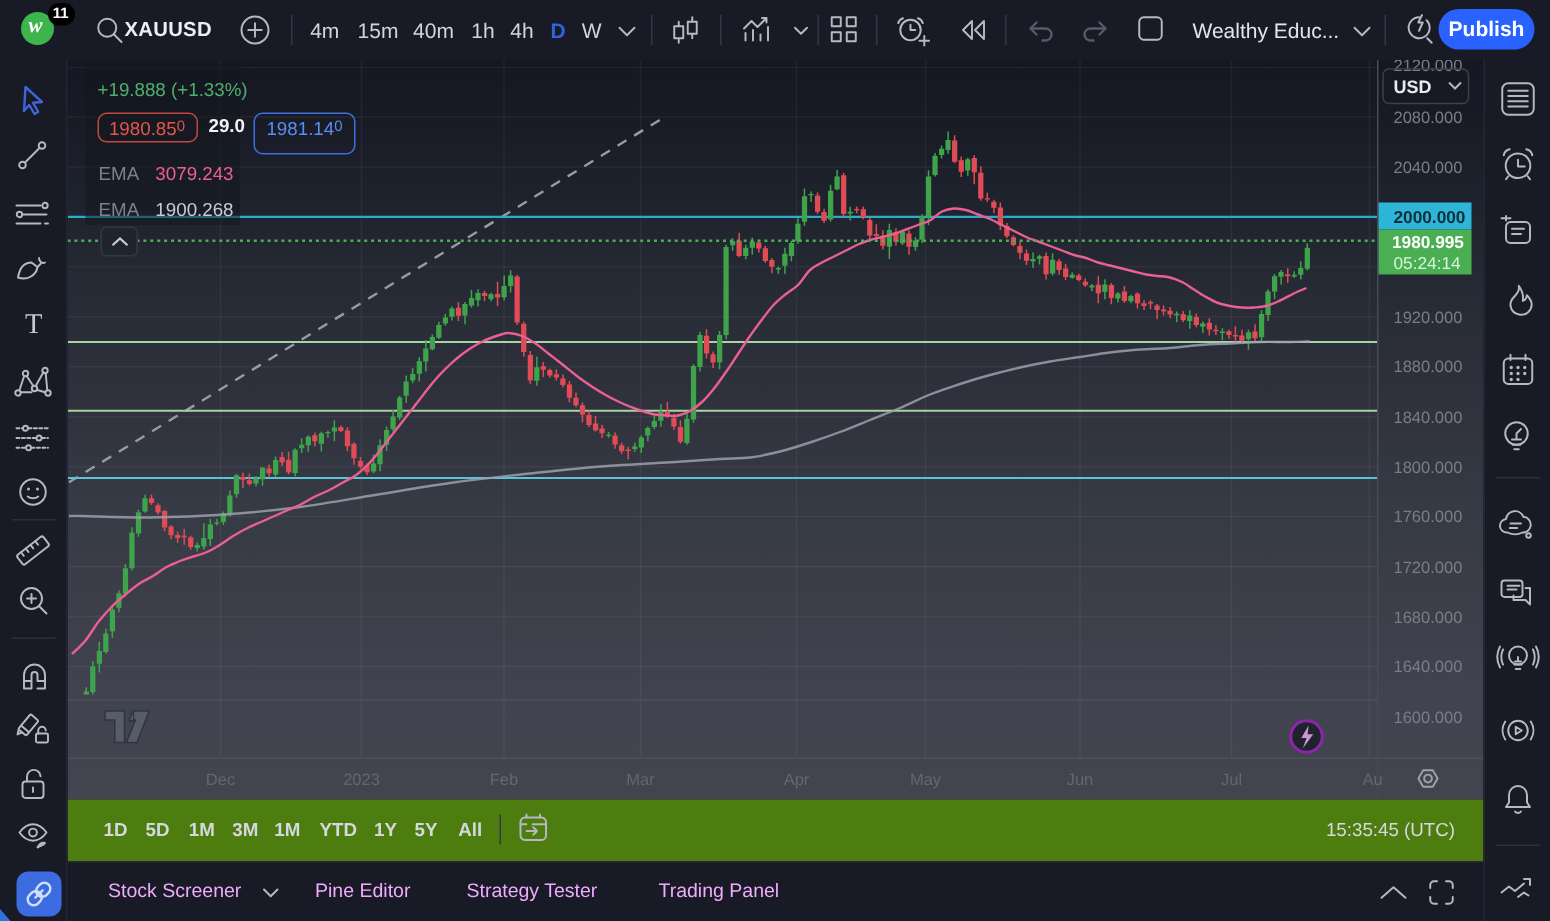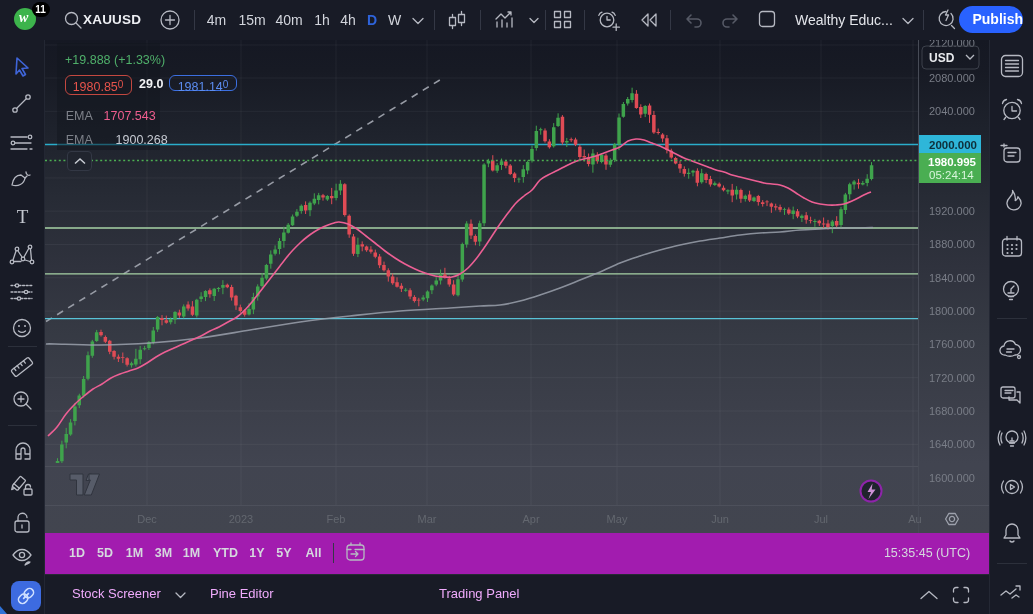--- a/index.html
+++ b/index.html
@@ -2,21 +2,21 @@
 <html><head><meta charset="utf-8">
 <style>
 *{margin:0;padding:0;box-sizing:border-box}
 html,body{width:1033px;height:614px;overflow:hidden;background:#141722}
 body{font-family:"Liberation Sans",sans-serif;position:relative;-webkit-font-smoothing:antialiased}
 .abs{position:absolute}
 #topbar{position:absolute;left:0;top:0;width:1033px;height:40px;background:#181b26;z-index:5}
 #leftrail{position:absolute;left:0;top:40px;width:45px;height:574px;background:#181b26;border-right:1px solid #232733;z-index:4}
 #rightrail{position:absolute;left:989px;top:40px;width:44px;height:574px;background:#181b26;border-left:1px solid #242834;z-index:4}
 #chartwrap{position:absolute;left:45px;top:40px;width:944px;height:493px;background:linear-gradient(180deg,#151823 0%,#171a24 6%,#1e222c 18%,#272b35 32%,#2f323d 46%,#363a44 60%,#3c3f4a 74%,#414450 86%,#42454f 100%)}
-#rangerow{position:absolute;left:45px;top:533px;width:944px;height:41px;background:#a21caf;z-index:3}
+#rangerow{position:absolute;left:45px;top:533px;width:944px;height:41px;background:#4d7c0f;z-index:3}
 #footer{position:absolute;left:45px;top:574px;width:944px;height:40px;background:#181b26;border-top:1px solid #262a35;z-index:3}
 .tftxt{position:absolute;top:0;height:40px;line-height:40px;font-size:14px;color:#d2d5dc;text-align:center}
 .sep{position:absolute;top:10px;width:1px;height:20px;background:#343845}
 .rtxt{position:absolute;top:0;height:41px;line-height:41px;font-size:12.5px;font-weight:bold;color:#d5d8de;text-align:center}
 .ftxt{position:absolute;top:0;height:40px;line-height:38px;font-size:13px;color:#f0abfc}
 svg.icon{position:absolute;overflow:visible}
 .ic{stroke:#b6b9c2;fill:none;stroke-width:1.3;stroke-linecap:round;stroke-linejoin:round}
 .icd{stroke:#565a66;fill:none;stroke-width:1.6;stroke-linecap:round;stroke-linejoin:round}
 .raildiv{position:absolute;height:1px;background:#2c303b}
 </style></head>
@@ -82,21 +82,21 @@
     </svg>
   <div class="abs" style="left:795px;top:0;height:40px;line-height:40px;font-size:14px;color:#e3e5ea">Wealthy Educ...</div>
   <svg class="icon" width="12" height="8" style="left:902px;top:17px">
       <path class="ic" d="M1 1.5L6 6.5L11 1.5"></path>
     </svg>
   <div class="sep" style="left:923px"></div>
   <svg class="icon" width="20" height="20" style="left:937px;top:9px">
       <path class="ic" d="M9 2.5a7 7 0 1 0 5 2M14.5 16.5l3 3" stroke-width="1.5"></path>
       <path class="ic" d="M11 1l-2.5 5h3L9 11.5" stroke-width="1.2"></path>
     </svg>
-  <div class="abs" style="left:959px;top:6px;width:64px;height:27px;border-radius:14px;background:#2962ff;color:#fff;font-size:14px;font-weight:bold;text-align:right;line-height:27px">Publish</div>
+  <div class="abs" style="left:959px;top:6px;width:64px;height:27px;border-radius:14px;background:#2962ff;color:#fff;font-size:14px;font-weight:bold;text-align:center;line-height:27px">Publish</div>
 </div>
 
 <div id="leftrail">
   <svg class="icon" width="20" height="20" style="left:13px;top:17px">
       <path d="M4 1l11 10-6 .5 3.5 6-2.5 1.5-3.5-6L3 17z" fill="none" stroke="#3f65d8" stroke-width="1.6" stroke-linejoin="round"></path>
     </svg>
   <svg class="icon" width="22" height="22" style="left:11px;top:53px">
       <circle class="ic" cx="4" cy="17" r="2.2"></circle>
       <circle class="ic" cx="17" cy="4" r="2.2"></circle>
       <path class="ic" d="M6 15L15 6"></path>
@@ -321,23 +321,23 @@
 <text x="675" y="483">Jun</text>
 <text x="776" y="483">Jul</text>
 <text x="870" y="483">Au</text>
 </g>
 </svg>
 
 <div class="abs" style="left:12px;top:3px;width:103px;height:107px;background:rgba(18,21,30,.5)"></div>
 <div class="abs" style="left:20px;top:13px;font-size:12.5px;color:#4faf6a">+19.888 (+1.33%)</div>
 <div class="abs" style="left:19.5px;top:35px;width:67px;height:20px;border:1px solid #c34840;border-radius:6px;color:#e5534b;font-size:12.5px;text-align:center;line-height:18px">1980.85<span style="font-size:10px;vertical-align:3px">0</span></div>
 <div class="abs" style="left:94px;top:35px;height:20px;color:#f2f3f5;font-size:12.5px;font-weight:bold;line-height:19px">29.0</div>
-<div class="abs" style="left:124px;top:35px;width:68px;height:16px;border:1px solid #3c6fe0;border-radius:6px;color:#5b8cf0;font-size:12.5px;text-align:center;line-height:18px">1981.14<span style="font-size:10px;vertical-align:3px">0</span></div>
-<div class="abs" style="left:20.7px;top:69px;font-size:12.5px;color:#7d8189">EMA <span style="color:#ef5e8e;margin-left:8px">1707.543</span></div>
-<div class="abs" style="left:20.7px;top:93px;font-size:12.5px;color:#7d8189">EMA <span style="color:#c6cad2;margin-left:20px">1900.268</span></div>
+<div class="abs" style="left:124px;top:35px;width:68px;height:28px;border:1px solid #3c6fe0;border-radius:6px;color:#5b8cf0;font-size:12.5px;text-align:center;line-height:18px">1981.14<span style="font-size:10px;vertical-align:3px">0</span></div>
+<div class="abs" style="left:20.7px;top:69px;font-size:12.5px;color:#7d8189">EMA <span style="color:#ef5e8e;margin-left:8px">3079.243</span></div>
+<div class="abs" style="left:20.7px;top:93px;font-size:12.5px;color:#7d8189">EMA <span style="color:#c6cad2;margin-left:8px">1900.268</span></div>
 <div class="abs" style="left:22px;top:111px;width:25px;height:20px;background:#20242e;border:1px solid #333845;border-radius:4px"></div>
 <svg class="icon" width="12" height="7" style="left:28.5px;top:118px">
       <path d="M1 5.5L6 1l5 4.5" stroke="#c8ccd3" fill="none" stroke-width="1.5"></path>
     </svg>
 </div>
 
 <div id="rangerow">
   <div class="rtxt" style="left:19px;width:26px">1D</div>
   <div class="rtxt" style="left:47px;width:26px">5D</div>
   <div class="rtxt" style="left:76px;width:27px">1M</div>
@@ -354,20 +354,21 @@
     </svg>
   <div class="abs" style="left:836px;top:0;width:92px;height:41px;line-height:41px;font-size:12.5px;color:#d5d8de;text-align:center">15:35:45 (UTC)</div>
 </div>
 
 <div id="footer">
   <div class="ftxt" style="left:27px">Stock Screener</div>
   <svg class="icon" width="11" height="7" style="left:130px;top:17px">
       <path class="ic" d="M1 1l4.5 4.5L10 1"></path>
     </svg>
   <div class="ftxt" style="left:165px">Pine Editor</div>
+  <div class="ftxt" style="left:266px">Strategy Tester</div>
   <div class="ftxt" style="left:394px">Trading Panel</div>
   <svg class="icon" width="18" height="10" style="left:875px;top:15px">
       <path class="ic" d="M1 8.5L9 1.5L17 8.5" stroke-width="1.5"></path>
     </svg>
   <svg class="icon" width="18" height="18" style="left:907px;top:11px">
       <path class="ic" d="M6 1.5H4A2.5 2.5 0 0 0 1.5 4v2M12 1.5h2A2.5 2.5 0 0 1 16.5 4v2M6 16.5H4A2.5 2.5 0 0 1 1.5 14v-2M12 16.5h2a2.5 2.5 0 0 0 2.5-2.5v-2" stroke-width="1.5"></path>
     </svg>
 </div>
 
 </body></html>

